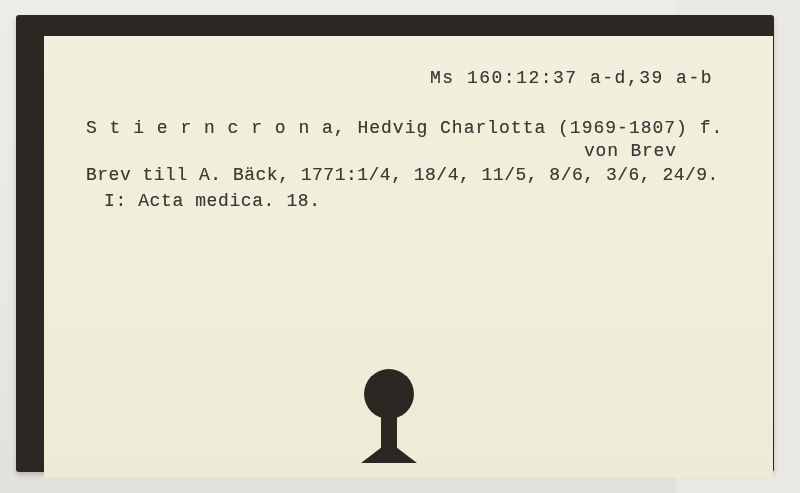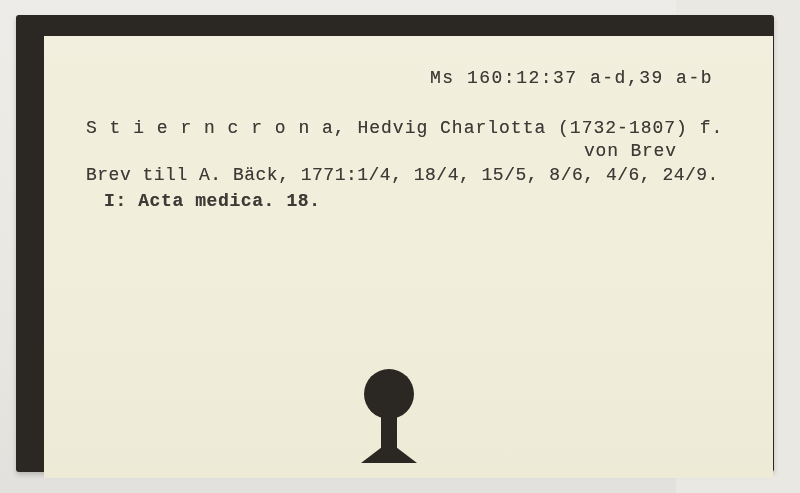--- a/index.html
+++ b/index.html
@@ -29,21 +29,21 @@
     color:#3d3b36;
     font-size:18px;
     line-height:21px;
     white-space:pre;
     text-shadow:0 0 0.6px rgba(61,59,54,0.55);
   }
   .catalog-number{ top:32px; right:60px; letter-spacing:1.5px; }
   .heading-line{ left:42px; top:82px; letter-spacing:1.0px; }
   .heading-addition{ left:540px; top:105px; letter-spacing:0.8px; }
   .letters-line{ left:42px; top:129px; letter-spacing:0.5px; }
-  .reference-line{ left:60px; top:155px; letter-spacing:0.6px;font-weight:bold; }
+  .reference-line{ left:60px; top:155px; letter-spacing:0.6px; }
   
   .hole-circle{
     position:absolute;left:364px;top:369px;width:50px;height:50px;
     border-radius:50%;background:#2b2824;
   }
   .hole-stem{
     position:absolute;left:381px;top:406px;width:16px;height:42px;
     background:#2b2824;
   }
   .hole-flare{
@@ -53,23 +53,23 @@
     border-right:21px solid transparent;
   }
 </style>
 </head>
 <body>
 
 <div class="scan">
   <div class="mount">
     <div class="card">
       <div class="tline catalog-number">Ms 160:12:37 a-d,39 a-b</div>
-      <div class="tline heading-line">S t i e r n c r o n a, Hedvig Charlotta (1732-1807) f.</div>
+      <div class="tline heading-line">S t i e r n c r o n a, Hedvig Charlotta (1969-1807) f.</div>
       <div class="tline heading-addition">von Brev</div>
-      <div class="tline letters-line">Brev till A. Bäck, 1771:1/4, 18/4, 15/5, 8/6, 4/6, 24/9.</div>
+      <div class="tline letters-line">Brev till A. Bäck, 1771:1/4, 18/4, 11/5, 8/6, 3/6, 24/9.</div>
       <div class="tline reference-line">I: Acta medica. 18.</div>
     </div>
 
   </div>
   <div class="hole-circle"></div>
   <div class="hole-stem"></div>
   <div class="hole-flare"></div>
 </div>
 
 </body></html>

